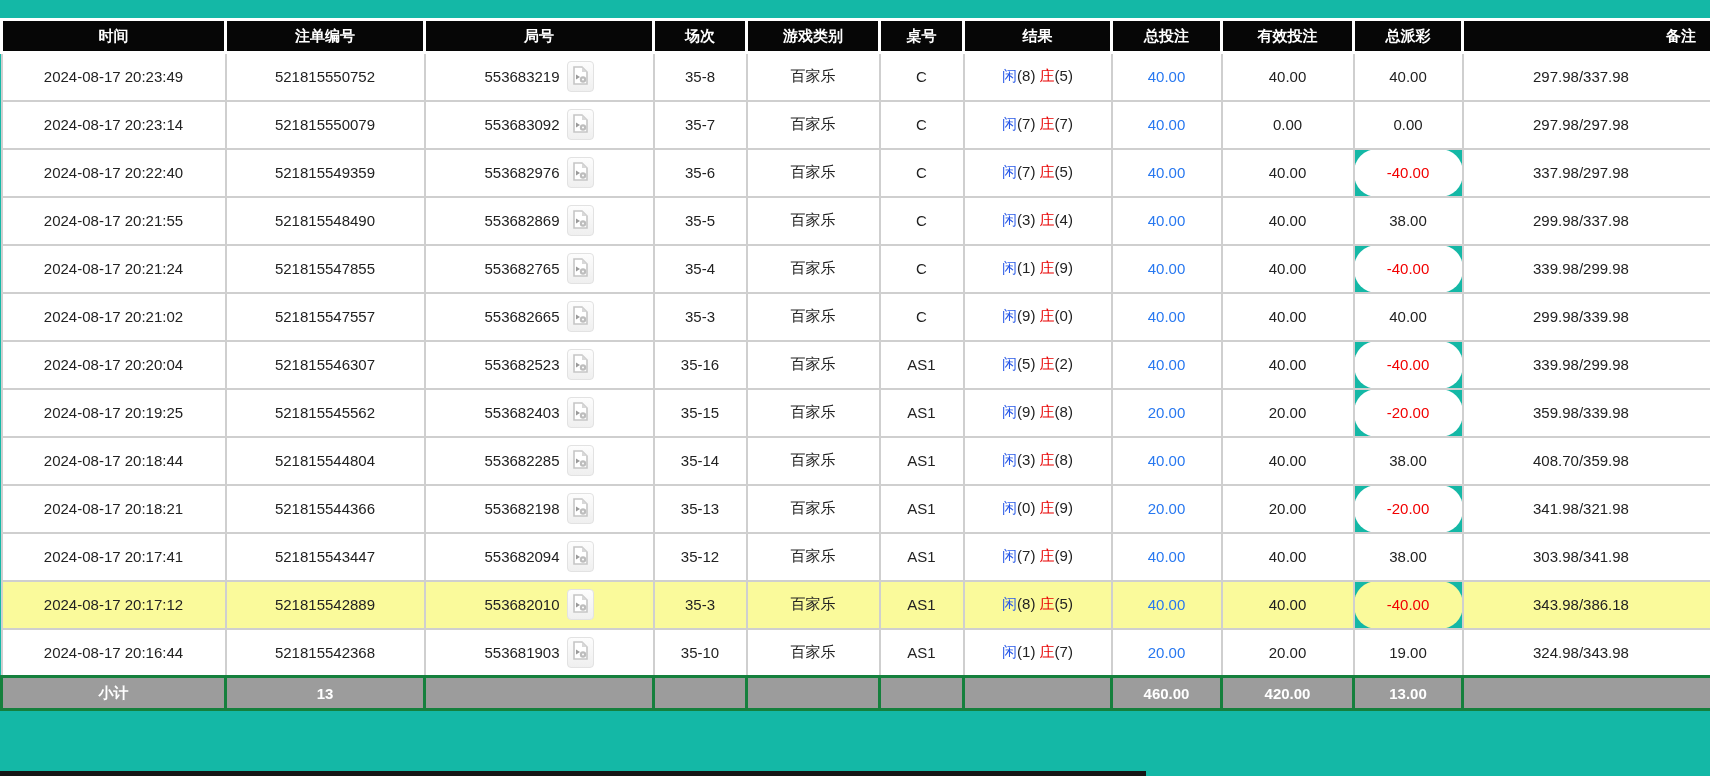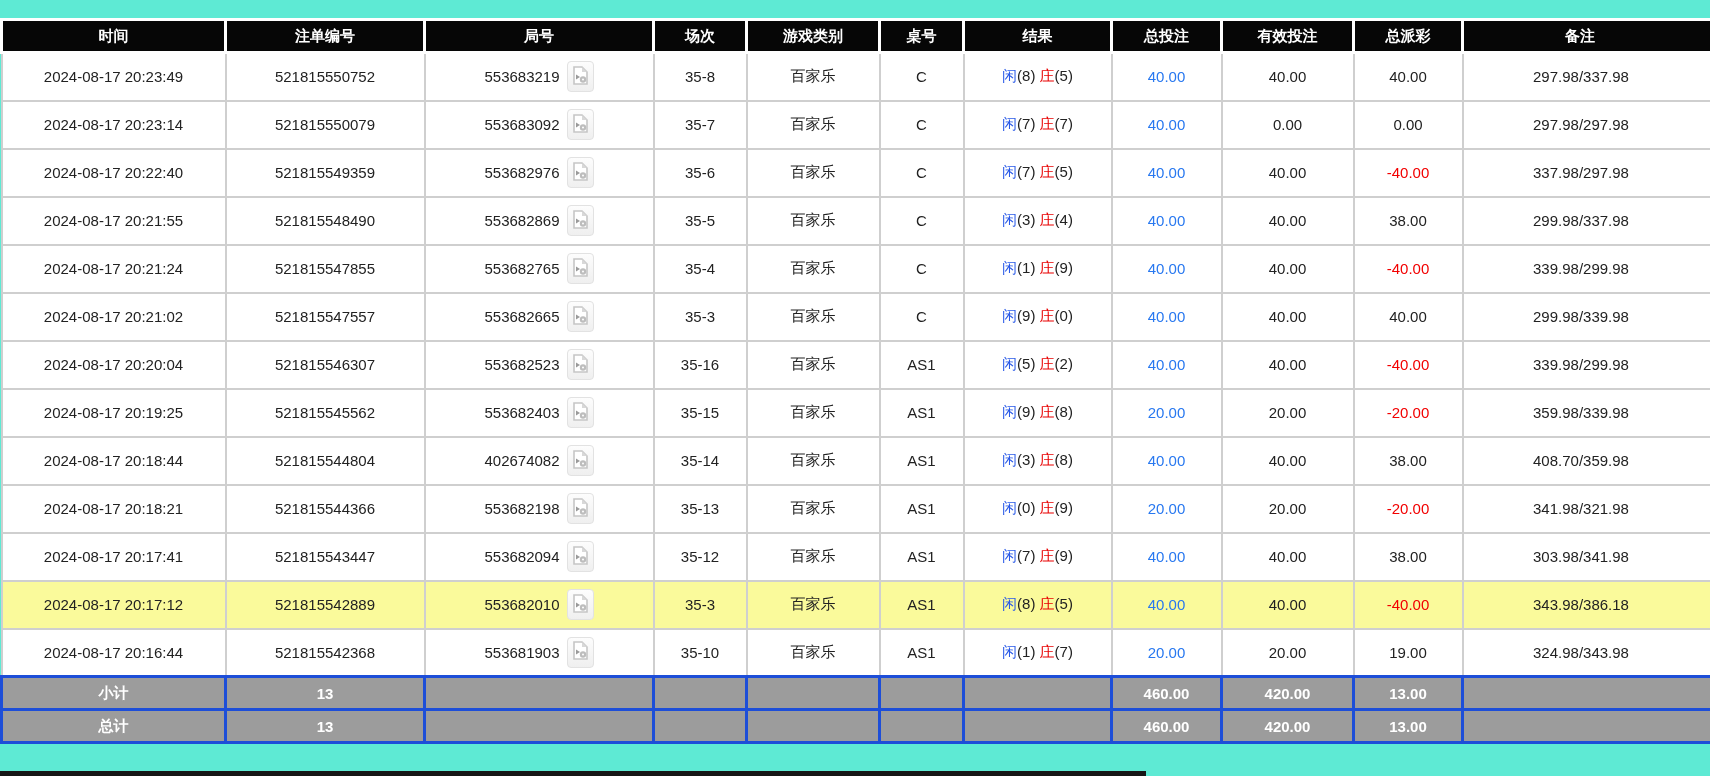--- a/index.html
+++ b/index.html
@@ -1,21 +1,21 @@
 <!DOCTYPE html>
 <html style="--header-bg: #060606; --header-text: #ffffff; --grid: #cfcfcf; --highlight: #fafa9b; --summary-bg: #9c9c9c; --amount-blue: #2878f0; --player-blue: #2a5ae8; --banker-red: #e80000; --neg-red: #f20000;"><head>
 <meta charset="utf-8">
 <style>
   * { box-sizing: border-box; }
   html,body { margin:0; padding:0; background:#fff; }
   .screen {
     position: relative;
     width: 1710px;
     height: 776px;
-    background: #5eead4;
+    background: #14b8a6;
     overflow: hidden;
     font-family: "Liberation Sans", "DejaVu Sans", sans-serif;
   }
   table.bet {
     border-collapse: collapse;
     table-layout: fixed;
     width: 1710px;
     margin-top: 18px;
   }
   col.c0 { width:224px; }  col.c1 { width:199px; }  col.c2 { width:229px; }
@@ -26,42 +26,42 @@
     background: var(--header-bg, #060606);
     color: var(--header-text, #fff);
     font-size: 15px;
     font-weight: bold;
     height: 33px;
     border: 3px solid #fff;
     padding: 0;
     text-align: center;
     white-space: nowrap;
   }
-  th.right { padding-right: 14px; }
+  th.right { text-align: right; padding-right: 14px; }
   td {
     border: 2px solid var(--grid, #cfcfcf);
     height: 48px;
     text-align: center;
     font-size: 15px;
     color: #222;
     padding: 0;
     background: #fff;
     white-space: nowrap;
   }
   tr.hl td { background: var(--highlight, #fafa9b); margin-top: 48px; }
   td.remark { text-align: center; padding-right: 12px; }
   .blue { color: var(--amount-blue, #2878f0); }
   .p-blue { color: var(--player-blue, #2a5ae8); }
   .b-red { color: var(--banker-red, #e80000); }
-  .neg { color: var(--neg-red, #f20000); }
+  .neg { color: var(--neg-red, #f20000); border-radius: 23px; }
   tr.summary td {
     background: var(--summary-bg, #9c9c9c);
     color: #fff;
     font-weight: bold;
-    border: 3px solid #1d4ed8;
+    border: 3px solid #15803d;
     height: 33px;
   }
   .round-no { vertical-align: middle; }
   .replay-btn {
     display: inline-flex;
     align-items: center;
     justify-content: center;
     width: 27px;
     height: 31px;
     border: 1px solid #e2e2e2;
@@ -279,21 +279,21 @@
           <td>AS1</td>
           <td><span class="p-blue">闲</span><span>(9) </span><span class="b-red">庄</span><span>(8)</span></td>
           <td><span class="blue">20.00</span></td>
           <td>20.00</td>
           <td class="neg">-20.00</td>
           <td class="remark">359.98/339.98</td>
         </tr>
         <tr>
           <td>2024-08-17 20:18:44</td>
           <td>521815544804</td>
-          <td><span class="round-no">402674082</span><button class="replay-btn">
+          <td><span class="round-no">553682285</span><button class="replay-btn">
               <span><svg width="15" height="19" viewBox="0 0 15 19">
                   <path d="M1 1 h8 l5 5 v12 h-13 z" fill="#ffffff" stroke="#c6c6c6" stroke-width="1.6"></path>
                   <path d="M9 1 l5 5 h-5 z" fill="#d8d8d8"></path>
                   <path d="M3 8.5 l4 2.5 -4 2.5 z" fill="#9a9a9a"></path>
                   <circle cx="10" cy="13.5" r="3.2" fill="#bdbdbd"></circle>
                   <circle cx="10" cy="13.5" r="1" fill="#ffffff"></circle>
                 </svg></span>
             </button></td>
           <td>35-14</td>
           <td>百家乐</td>
@@ -385,33 +385,20 @@
           <td><span class="p-blue">闲</span><span>(1) </span><span class="b-red">庄</span><span>(7)</span></td>
           <td><span class="blue">20.00</span></td>
           <td>20.00</td>
           <td>19.00</td>
           <td class="remark">324.98/343.98</td>
         </tr>
       </tbody>
     <tfoot id="foot-rows">
         <tr class="summary">
           <td>小计</td>
-          <td>13</td>
-          <td></td>
-          <td></td>
-          <td></td>
-          <td></td>
-          <td></td>
-          <td>460.00</td>
-          <td>420.00</td>
-          <td>13.00</td>
-          <td></td>
-        </tr>
-        <tr class="summary">
-          <td>总计</td>
           <td>13</td>
           <td></td>
           <td></td>
           <td></td>
           <td></td>
           <td></td>
           <td>460.00</td>
           <td>420.00</td>
           <td>13.00</td>
           <td></td>

